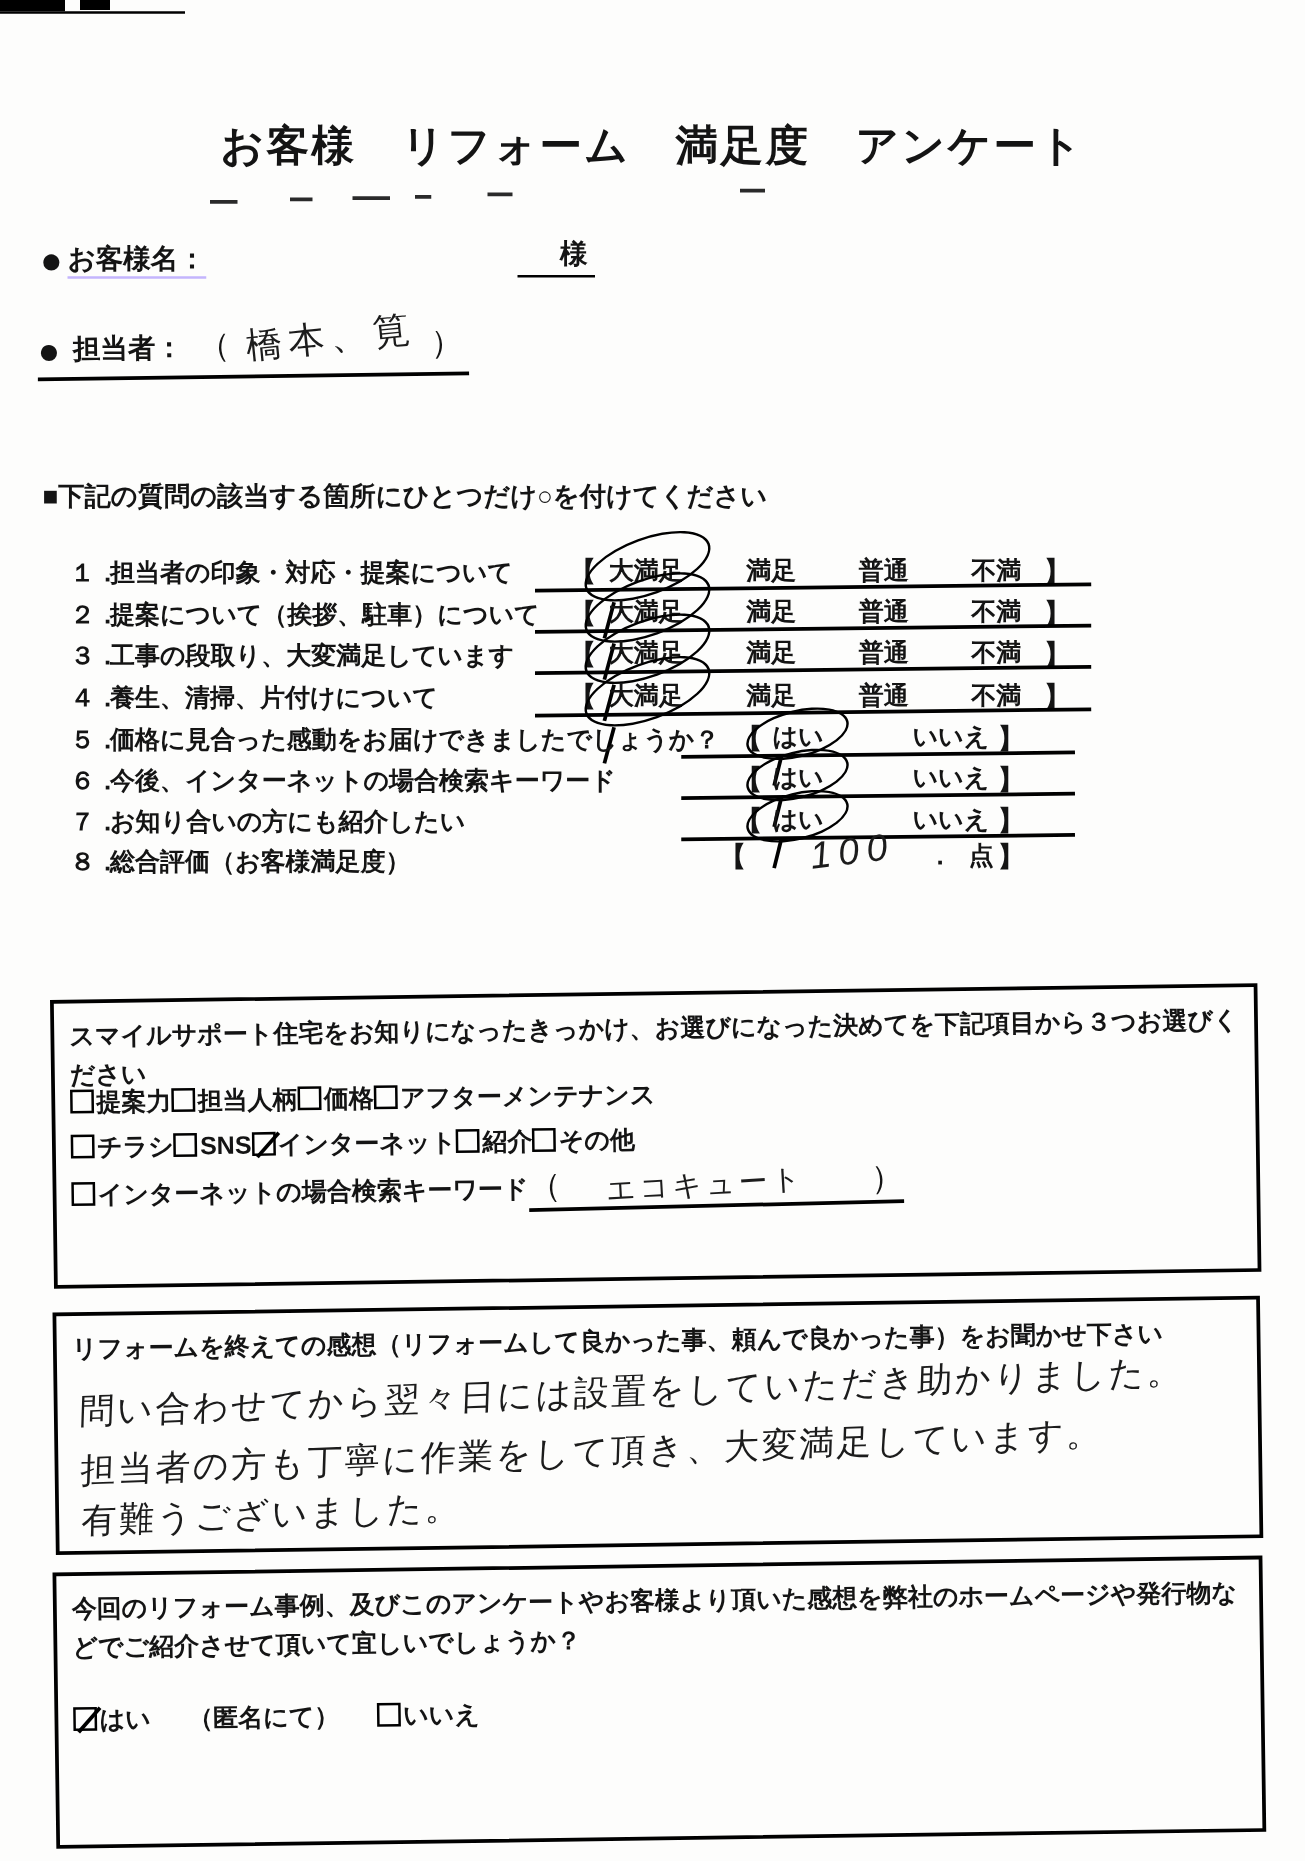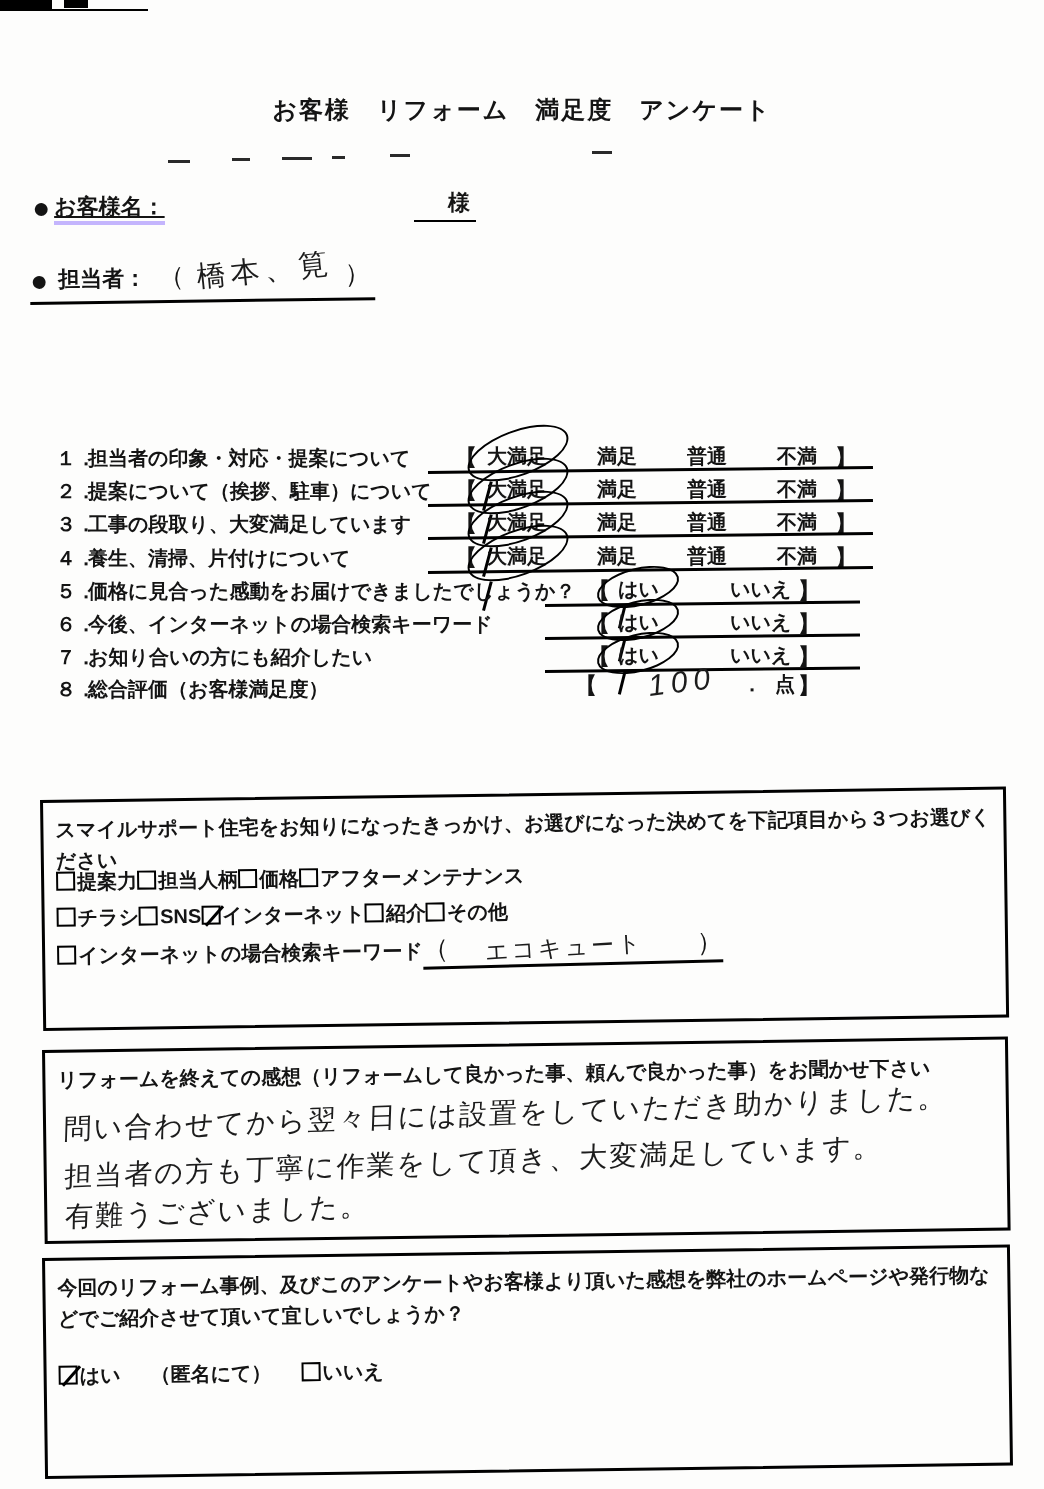--- a/index.html
+++ b/index.html
@@ -5,25 +5,25 @@
   html,body{margin:0;padding:0;background:#e9e9e9;}
   .page{
     position:relative;width:1044px;height:1489px;margin:0 auto;
     background:#fdfdfc;color:#141414;overflow:hidden;
     font-family:"Liberation Sans",sans-serif;
   }
   .artifact{position:absolute;background:#000;}
   .dash{position:absolute;background:#2a2a2a;height:3px;}
   .title{
     position:absolute;top:94px;left:0;right:0;text-align:center;
-    font-size:24px;font-weight:700;letter-spacing:2px;white-space:nowrap;
+    font-size:34px;font-weight:700;letter-spacing:2px;white-space:nowrap;
   }
   .bullet{font-size:30px;line-height:20px;vertical-align:-4px;margin-right:4px;}
   .fieldrow{position:absolute;font-size:22px;font-weight:600;white-space:nowrap;}
-  .ulabel{border-bottom:4px solid #c4b5fd;padding-bottom:2px;text-decoration:underline;}
+  .ulabel{border-bottom:2px solid #c4b5fd;padding-bottom:2px;}
   .honorific{
     position:absolute;top:188px;left:414px;font-size:22px;font-weight:600;
     border-bottom:2px solid #000;padding:0 6px 2px 34px;
   }
   .staffline{
     position:absolute;top:258px;left:30px;width:345px;height:44px;
     border-bottom:3px solid #000;transform:rotate(-0.8deg);transform-origin:left center;
     font-size:22px;font-weight:600;white-space:nowrap;
   }
   .paren{font-size:26px;font-weight:400;margin:0 6px;}
@@ -103,20 +103,21 @@
   <span class="honorific"><span>様</span></span>
 
   <div class="staffline">
     <span class="bullet">●</span>
     <span>担当者：</span>
     <span class="paren">（</span>
     <span class="hand hand-name">橋本、筧</span>
     <span class="paren">）</span>
   </div>
 
+  <div class="instruction">■下記の質問の該当する箇所にひとつだけ○を付けてください</div>
 
   <div class="q" style="top:445px;">
     <span class="qno">１．</span>
     <span class="qlabel">担当者の印象・対応・提案について</span>
   </div>
   <div class="ans" style="top:443px;left:437px;width:440px;">
     <span class="br" style="left:18px;">【</span>
     <span style="left:50px;">大満足</span>
     <span style="left:160px;">満足</span>
     <span style="left:250px;">普通</span>

